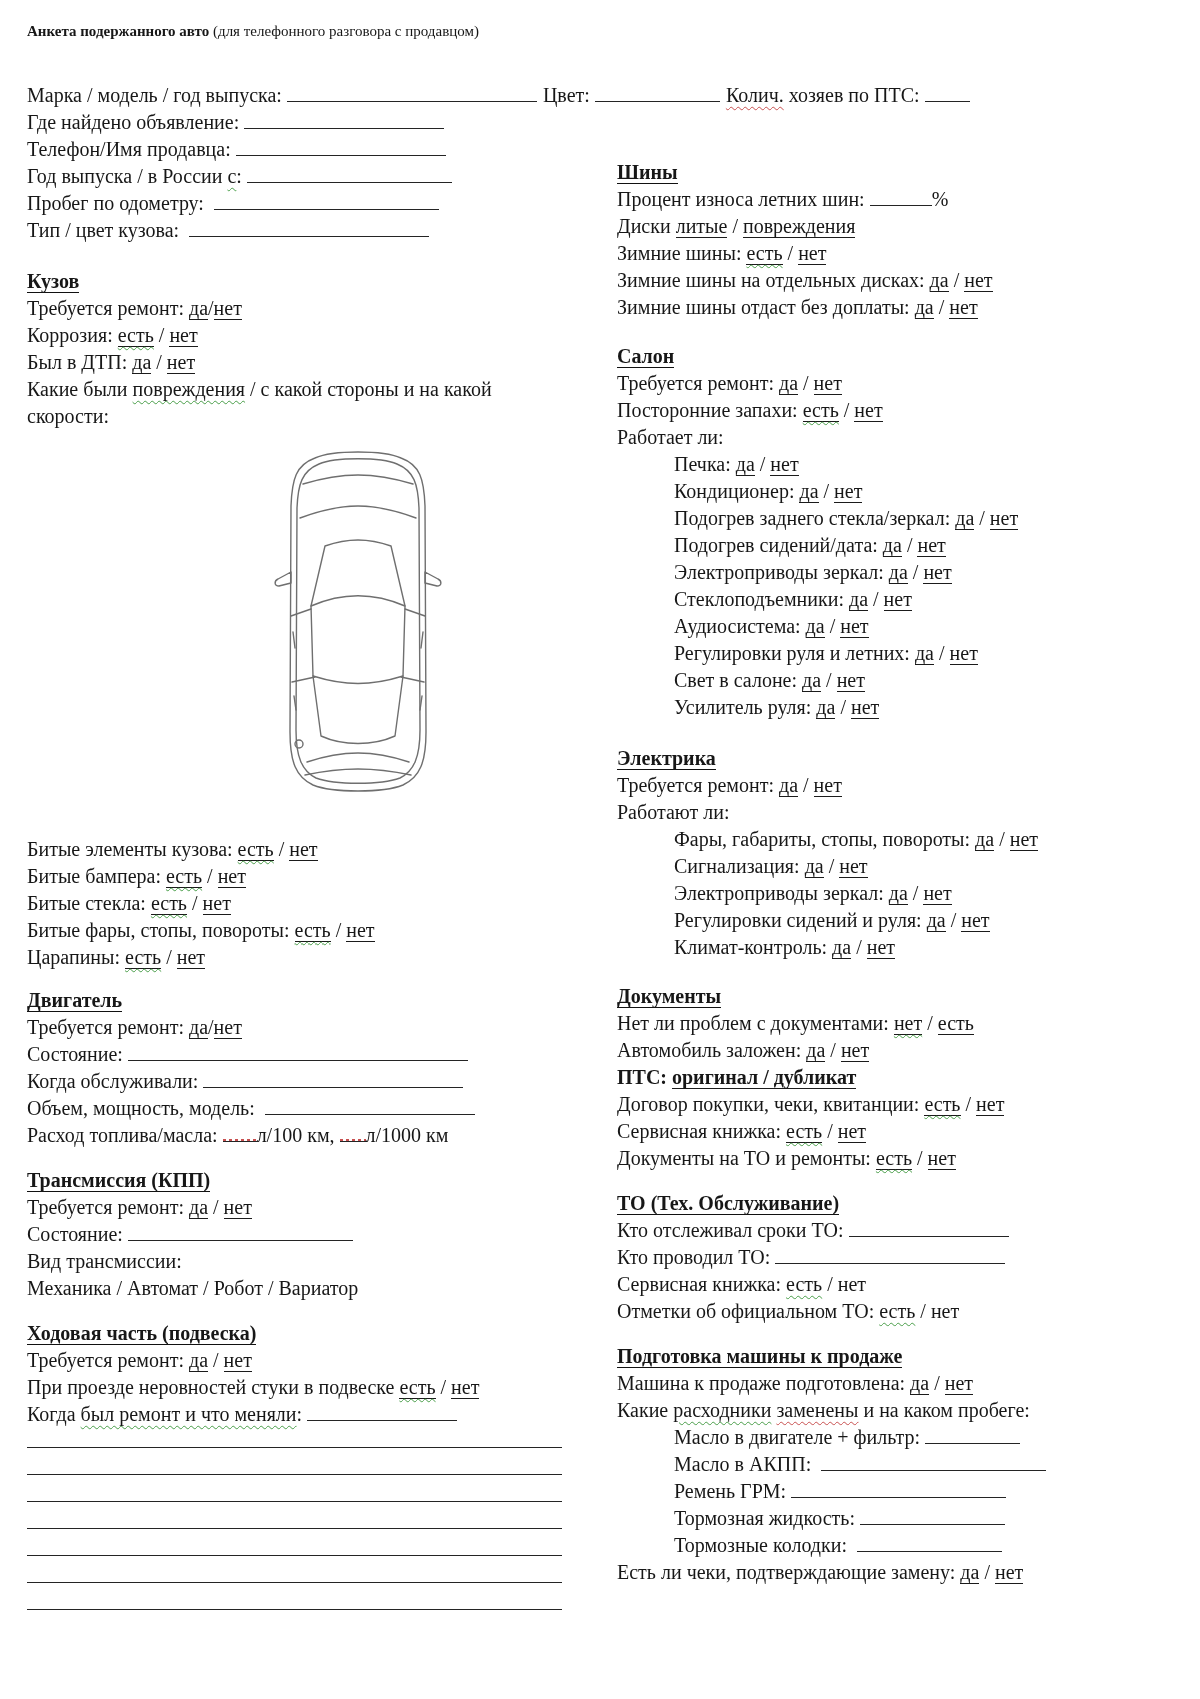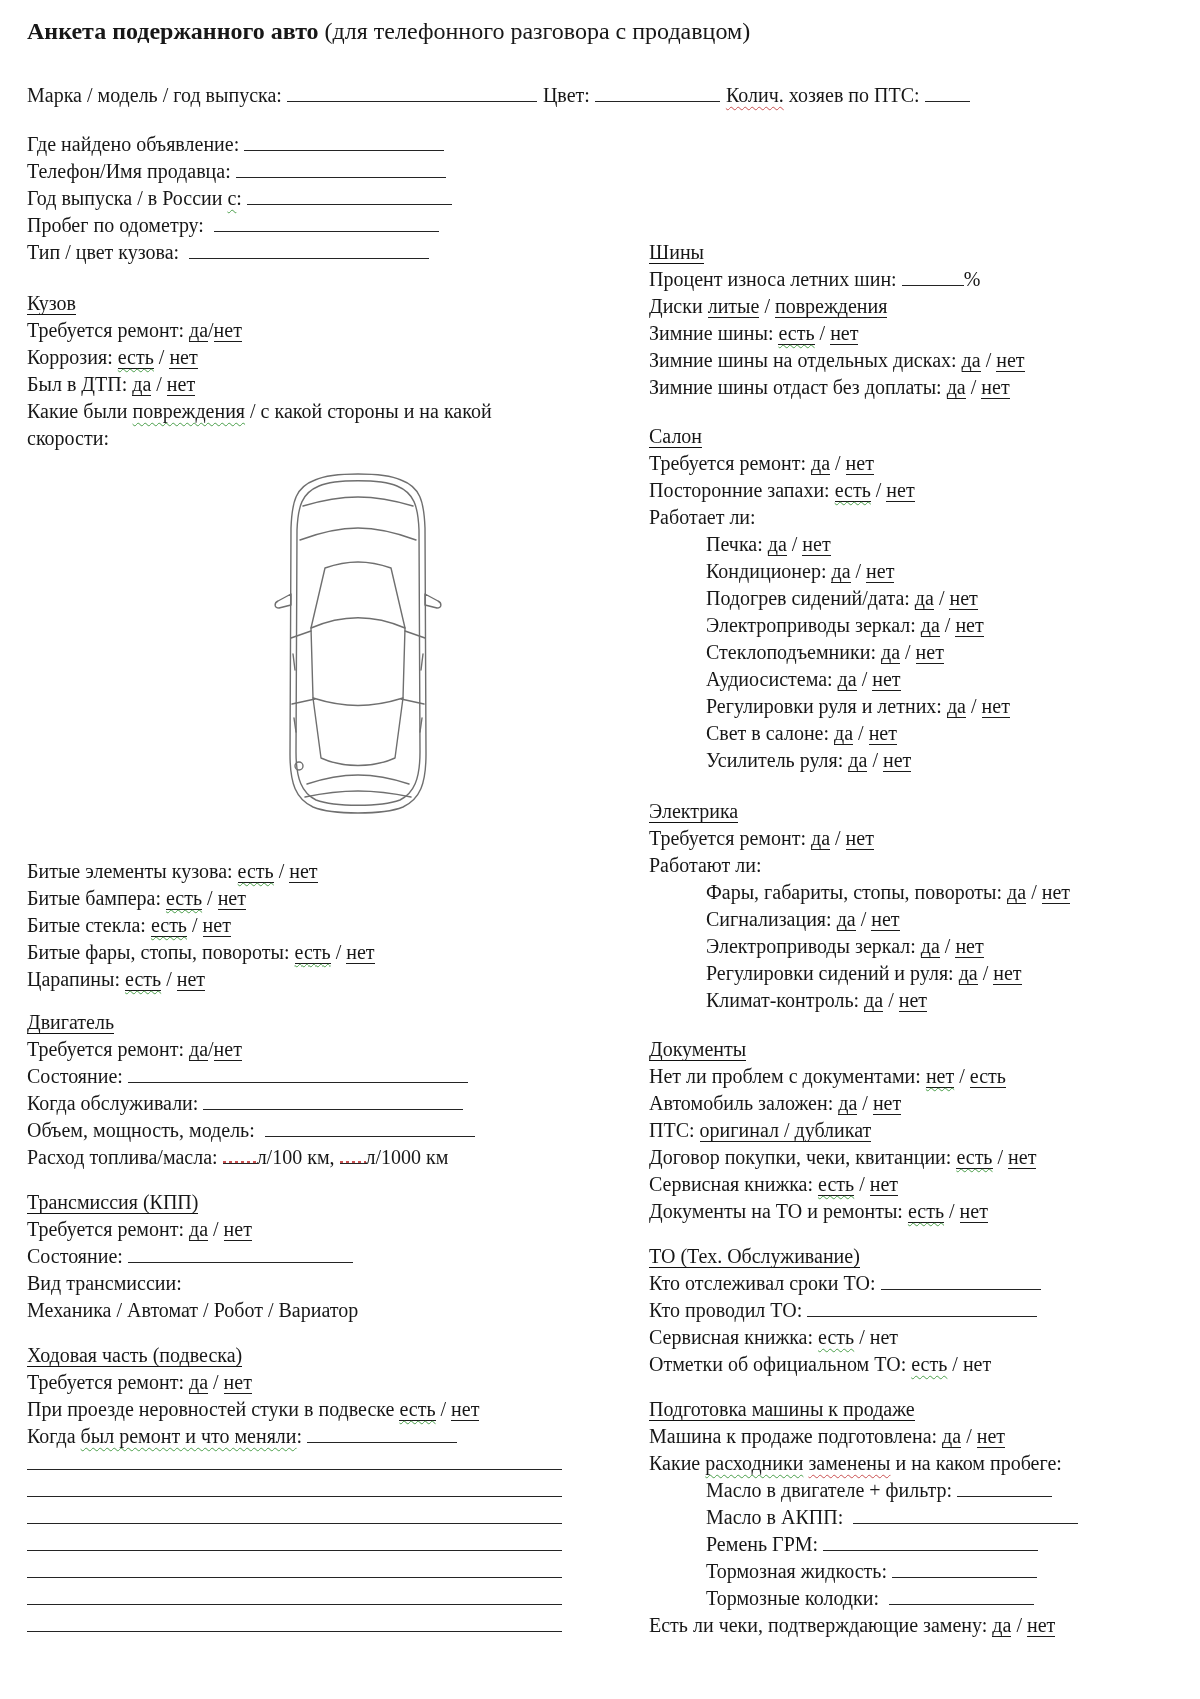--- a/index.html
+++ b/index.html
@@ -2,30 +2,30 @@
 <html lang="ru"><head>
 <meta charset="utf-8">
 <style>
   html,body{margin:0;padding:0;background:#ffffff;}
   body{
     width:1200px;height:1699px;overflow:hidden;
     font-family:"Liberation Serif","DejaVu Serif",serif;
     color:#171717;
   }
   .page{padding:16px 27px 0 27px;}
-  .title{font-size:24px;line-height:30px;white-space:pre;}
+  .title{font-size:15px;line-height:30px;white-space:pre;}
   .title .tb{font-weight:bold;}
   .header-line{margin-top:36px;font-size:20px;line-height:27px;white-space:pre;}
   .header-line .blank{margin-right:6px;}
-  .columns{display:flex;margin-top:22px;align-items:flex-end;gap:32px;}
+  .columns{display:flex;align-items:center;}
   .col-left{width:562px;flex:none;}
   .col-right{flex:1;margin-left:28px;padding-top:18px;}
   .line{font-size:20px;line-height:27px;white-space:pre;}
   .line.indent{padding-left:57px;}
-  .b{font-weight:normal;}
+  .b{font-weight:bold;}
   .u{border-bottom:1px solid #1b1b1b;}
   .hu{border-bottom:1.5px solid #111;}
   .wavy-g{text-decoration:underline wavy #4a9e4a;text-decoration-thickness:1px;text-underline-offset:4px;}
   .wavy-r{text-decoration:underline wavy #c85050;text-decoration-thickness:1px;text-underline-offset:4px;}
   .blank{
     display:inline-block;height:18px;vertical-align:baseline;
     border-bottom:1px solid #242424;
   }
   .blank.r-dash{
     background-image:repeating-linear-gradient(90deg,#c85050 0 3px,transparent 3px 6px);
@@ -153,20 +153,21 @@
           <div class="line" data-name="form-line"><span class="" data-name="text-run">Зимние шины на отдельных дисках: </span><span class="u" data-name="answer-option">да</span><span class="" data-name="text-run"> / </span><span class="u" data-name="answer-option">нет</span></div>
           <div class="line" data-name="form-line"><span class="" data-name="text-run">Зимние шины отдаст без доплаты: </span><span class="u" data-name="answer-option">да</span><span class="" data-name="text-run"> / </span><span class="u" data-name="answer-option">нет</span></div>
         </div>
         <div class="section" data-name="section-salon">
           <div class="line" data-name="section-heading-line"><span class="b hu" data-name="section-heading">Салон</span></div>
           <div class="line" data-name="form-line"><span class="" data-name="text-run">Требуется ремонт: </span><span class="u" data-name="answer-option">да</span><span class="" data-name="text-run"> / </span><span class="u" data-name="answer-option">нет</span></div>
           <div class="line" data-name="form-line"><span class="" data-name="text-run">Посторонние запахи: </span><span class="u wavy-g" data-name="answer-option">есть</span><span class="" data-name="text-run"> / </span><span class="u" data-name="answer-option">нет</span></div>
           <div class="line" data-name="form-line"><span class="" data-name="text-run">Работает ли:</span></div>
           <div class="line indent" data-name="form-line"><span class="" data-name="text-run">Печка: </span><span class="u" data-name="answer-option">да</span><span class="" data-name="text-run"> / </span><span class="u" data-name="answer-option">нет</span></div>
           <div class="line indent" data-name="form-line"><span class="" data-name="text-run">Кондиционер: </span><span class="u" data-name="answer-option">да</span><span class="" data-name="text-run"> / </span><span class="u" data-name="answer-option">нет</span></div>
+          <div class="line indent" data-name="form-line"><span class="" data-name="text-run">Подогрев заднего стекла/зеркал: </span><span class="u" data-name="answer-option">да</span><span class="" data-name="text-run"> / </span><span class="u" data-name="answer-option">нет</span></div>
           <div class="line indent" data-name="form-line"><span class="" data-name="text-run">Подогрев сидений/дата: </span><span class="u" data-name="answer-option">да</span><span class="" data-name="text-run"> / </span><span class="u" data-name="answer-option">нет</span></div>
           <div class="line indent" data-name="form-line"><span class="" data-name="text-run">Электроприводы зеркал: </span><span class="u" data-name="answer-option">да</span><span class="" data-name="text-run"> / </span><span class="u" data-name="answer-option">нет</span></div>
           <div class="line indent" data-name="form-line"><span class="" data-name="text-run">Стеклоподъемники: </span><span class="u" data-name="answer-option">да</span><span class="" data-name="text-run"> / </span><span class="u" data-name="answer-option">нет</span></div>
           <div class="line indent" data-name="form-line"><span class="" data-name="text-run">Аудиосистема: </span><span class="u" data-name="answer-option">да</span><span class="" data-name="text-run"> / </span><span class="u" data-name="answer-option">нет</span></div>
           <div class="line indent" data-name="form-line"><span class="" data-name="text-run">Регулировки руля и летних: </span><span class="u" data-name="answer-option">да</span><span class="" data-name="text-run"> / </span><span class="u" data-name="answer-option">нет</span></div>
           <div class="line indent" data-name="form-line"><span class="" data-name="text-run">Свет в салоне: </span><span class="u" data-name="answer-option">да</span><span class="" data-name="text-run"> / </span><span class="u" data-name="answer-option">нет</span></div>
           <div class="line indent" data-name="form-line"><span class="" data-name="text-run">Усилитель руля: </span><span class="u" data-name="answer-option">да</span><span class="" data-name="text-run"> / </span><span class="u" data-name="answer-option">нет</span></div>
         </div>
         <div class="section" data-name="section-elektrika">
           <div class="line" data-name="section-heading-line"><span class="b hu" data-name="section-heading">Электрика</span></div>

